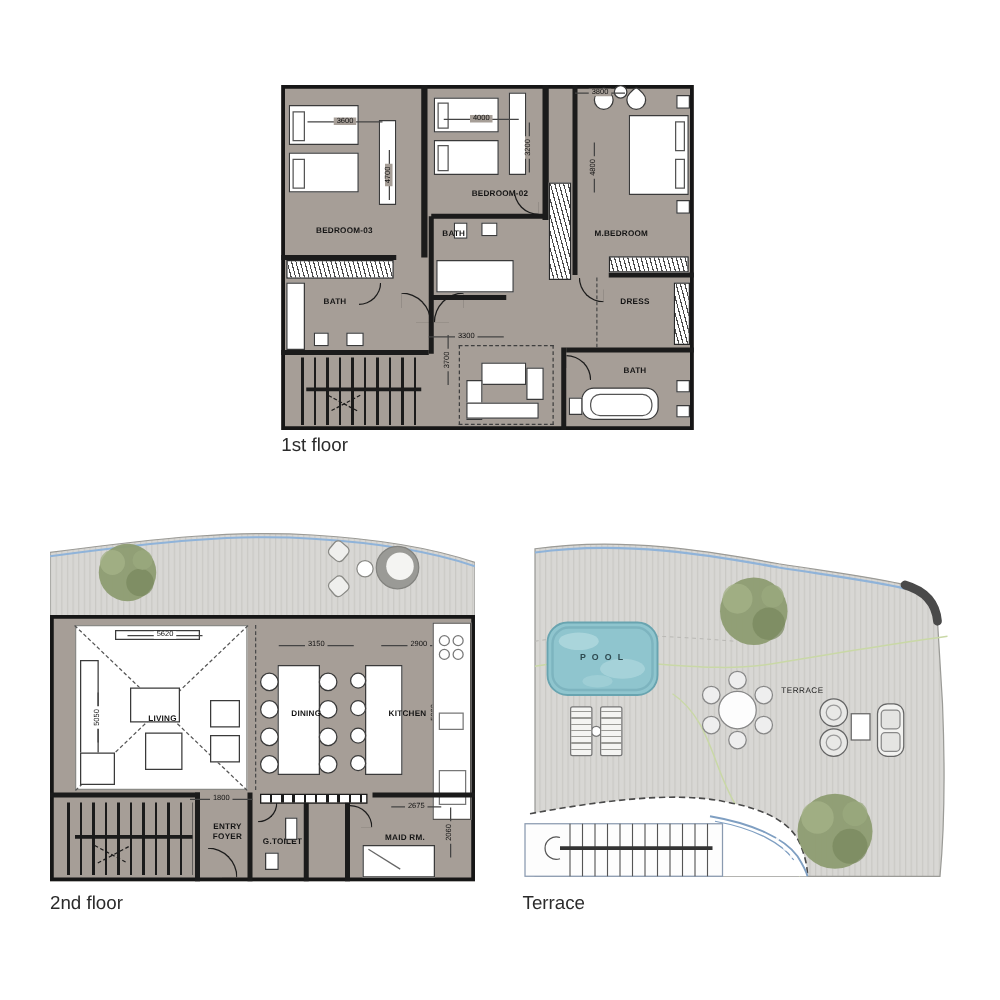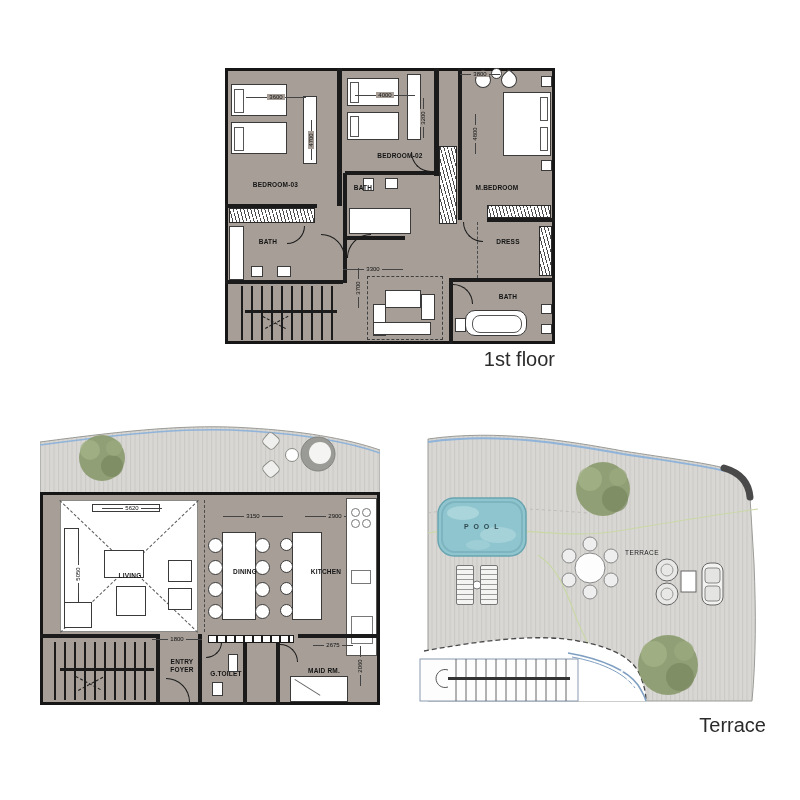--- a/index.html
+++ b/index.html
@@ -14,21 +14,21 @@
   .hatch{position:absolute;border:1px solid #2a2a2a;box-sizing:border-box;
          background:#fff repeating-linear-gradient(75deg,rgba(0,0,0,0) 0 2.5px,#4a4a4a 2.5px 3.4px);}
   .label{position:absolute;font-weight:bold;font-size:6.5px;line-height:7.5px;color:#141414;
          text-align:center;letter-spacing:.2px;}
   .dim{position:absolute;font-size:6px;color:#111;text-align:center;display:flex;
        align-items:center;justify-content:center;height:8px;}
   .dim::before{content:"";position:absolute;left:0;right:0;top:50%;height:1px;background:#444;}
   .dim span{position:relative;background:#a69e97;padding:0 2px;}
   .dim.onwhite span{background:#fff;}
   .dim.v{transform:rotate(-90deg);}
-  .caption{position:absolute;font-size:20px;color:#2b2b2b;text-align:right;}
+  .caption{position:absolute;font-size:15px;color:#2b2b2b;text-align:left;}
   .arc{position:absolute;border:1.1px solid #1b1b1b;box-sizing:border-box;background:transparent;}
   .arc-bl{border-top:none;border-right:none;border-radius:0 0 0 100%;}
   .arc-br{border-top:none;border-left:none;border-radius:0 0 100% 0;}
   .arc-tl{border-bottom:none;border-right:none;border-radius:100% 0 0 0;}
   .arc-tr{border-bottom:none;border-left:none;border-radius:0 100% 0 0;}
   .stairs{position:absolute;background:repeating-linear-gradient(90deg,rgba(0,0,0,0) 0 8px,#1b1b1b 8px 10px);}
   .rail{position:absolute;background:#1b1b1b;}
   .checker{position:absolute;border:1px solid #1b1b1b;box-sizing:border-box;
            background:repeating-linear-gradient(90deg,#fff 0 7px,#1b1b1b 7px 9px);}
   .dashline-v{position:absolute;border-left:1.2px dashed #4a4a4a;}
@@ -266,20 +266,21 @@
     <div class="dim" style="left:273px;top:221px;width:40px;">
         <span>2675</span>
       </div>
     <div class="dim v" style="left:300px;top:242px;width:40px;">
         <span>2060</span>
       </div>
     <div class="arc arc-tr" style="left:126px;top:258px;width:24px;height:24px;"></div>
     <div class="arc arc-br" style="left:166px;top:222px;width:16px;height:16px;"></div>
     <div class="arc arc-tr" style="left:240px;top:224px;width:18px;height:18px;"></div>
   </div>
+  <div class="caption" style="left:40px;top:714px;width:340px;">2nd floor</div>
 
   <div class="panel" style="left:418px;top:413px;width:348px;height:300px;">
     <svg width="348" height="297" style="position:absolute;left:0;top:0;">
       <defs>
         <pattern id="deckp3" width="4.5" height="6" patternUnits="userSpaceOnUse">
           <rect width="4.5" height="6" fill="#d8d7d4"></rect>
           <rect width="1" height="6" fill="#cac9c5"></rect>
         </pattern>
       </defs>
 

